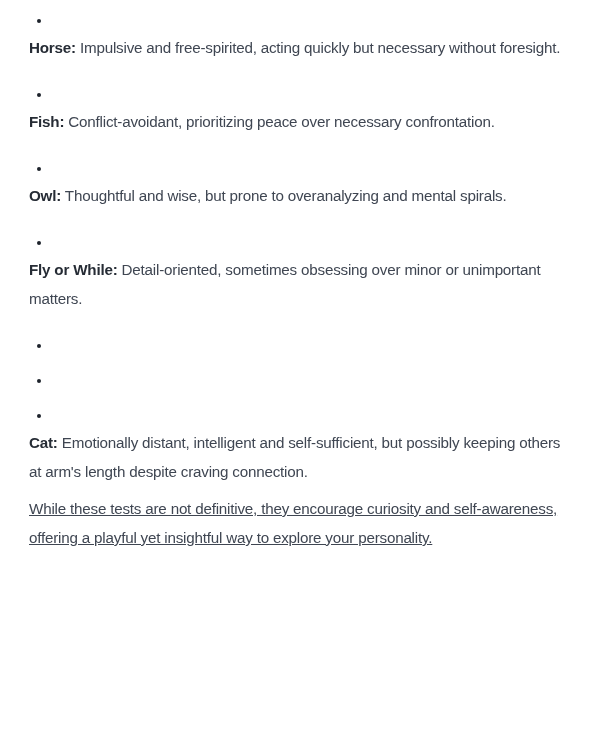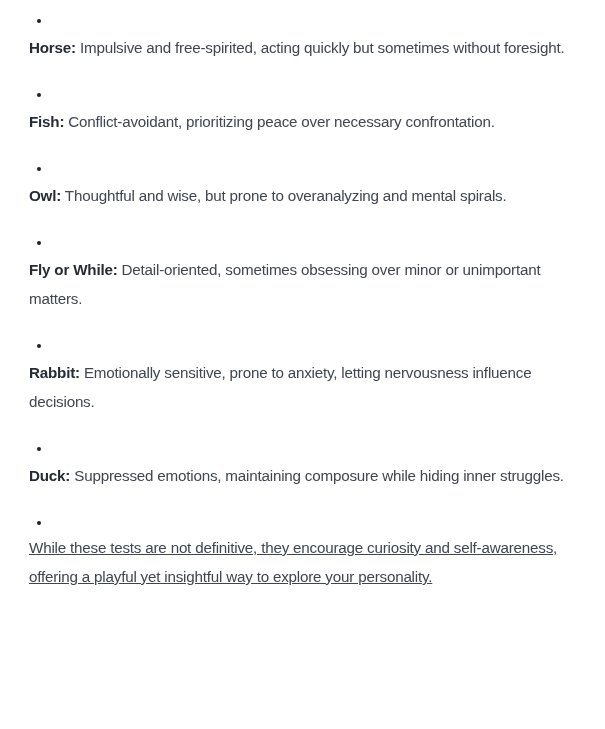--- a/index.html
+++ b/index.html
@@ -61,49 +61,48 @@
 </style>
 </head>
 <body>
 
 <div class="article">
 
   <ul class="item-list">
 
     <li class="list-item">
       <div class="bullet"></div>
-      <p class="item-text"><strong>Horse:</strong> <span>Impulsive and free-spirited, acting quickly but sometimes without foresight.</span></p>
+      <p class="item-text"><strong>Horse:</strong> <span>Impulsive and free-spirited, acting quickly but necessary without foresight.</span></p>
     </li>
 
     <li class="list-item">
       <div class="bullet"></div>
       <p class="item-text"><strong>Fish:</strong> <span>Conflict-avoidant, prioritizing peace over necessary confrontation.</span></p>
     </li>
 
     <li class="list-item">
       <div class="bullet"></div>
       <p class="item-text"><strong>Owl:</strong> <span>Thoughtful and wise, but prone to overanalyzing and mental spirals.</span></p>
     </li>
 
     <li class="list-item">
       <div class="bullet"></div>
       <p class="item-text"><strong>Fly or While:</strong> <span>Detail-oriented, sometimes obsessing over minor or unimportant matters.</span></p>
     </li>
 
     <li class="list-item">
       <div class="bullet"></div>
-      <p class="item-text"><strong>Rabbit:</strong> <span>Emotionally sensitive, prone to anxiety, letting nervousness influence decisions.</span></p>
     </li>
 
     <li class="list-item">
       <div class="bullet"></div>
-      <p class="item-text"><strong>Duck:</strong> <span>Suppressed emotions, maintaining composure while hiding inner struggles.</span></p>
     </li>
 
     <li class="list-item">
       <div class="bullet"></div>
+      <p class="item-text"><strong>Cat:</strong> <span>Emotionally distant, intelligent and self-sufficient, but possibly keeping others at arm's length despite craving connection.</span></p>
     </li>
 
   </ul>
 
   <p class="closing">While these tests are not definitive, they encourage curiosity and self-awareness, offering a playful yet insightful way to explore your personality.</p>
 
 </div>
 
 </body></html>

